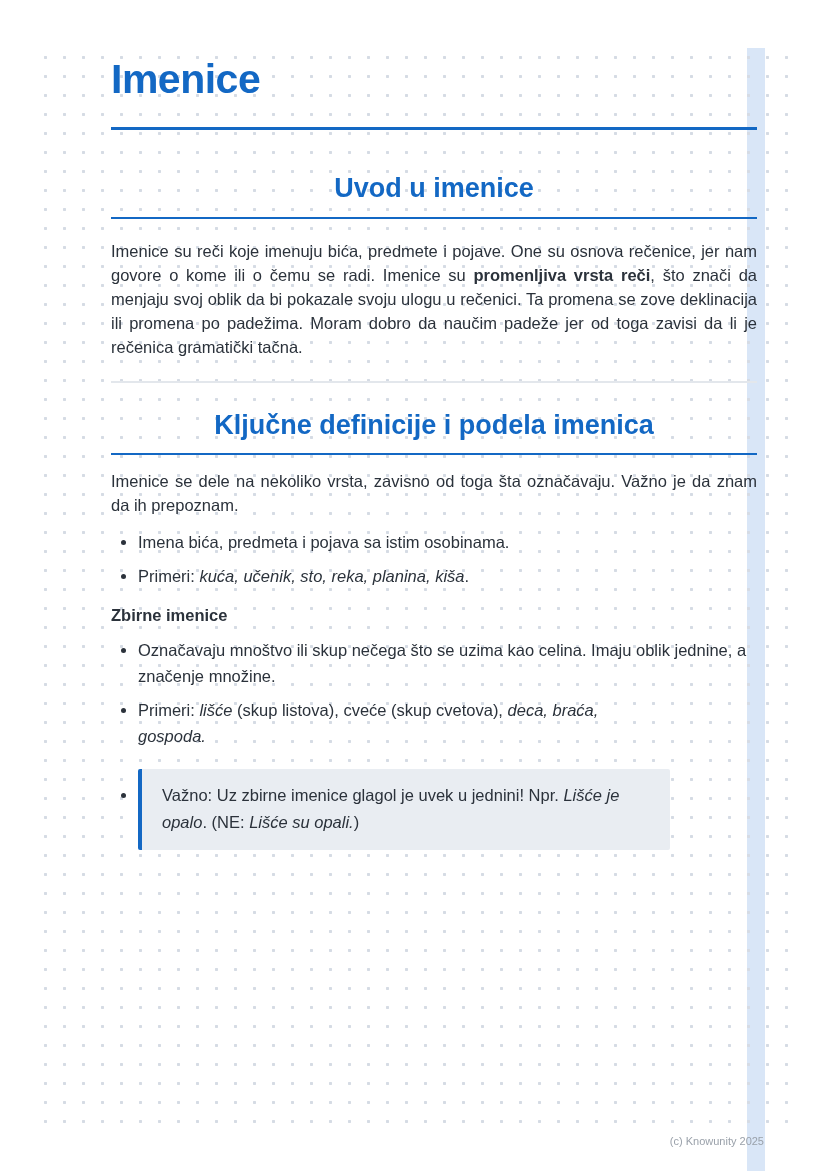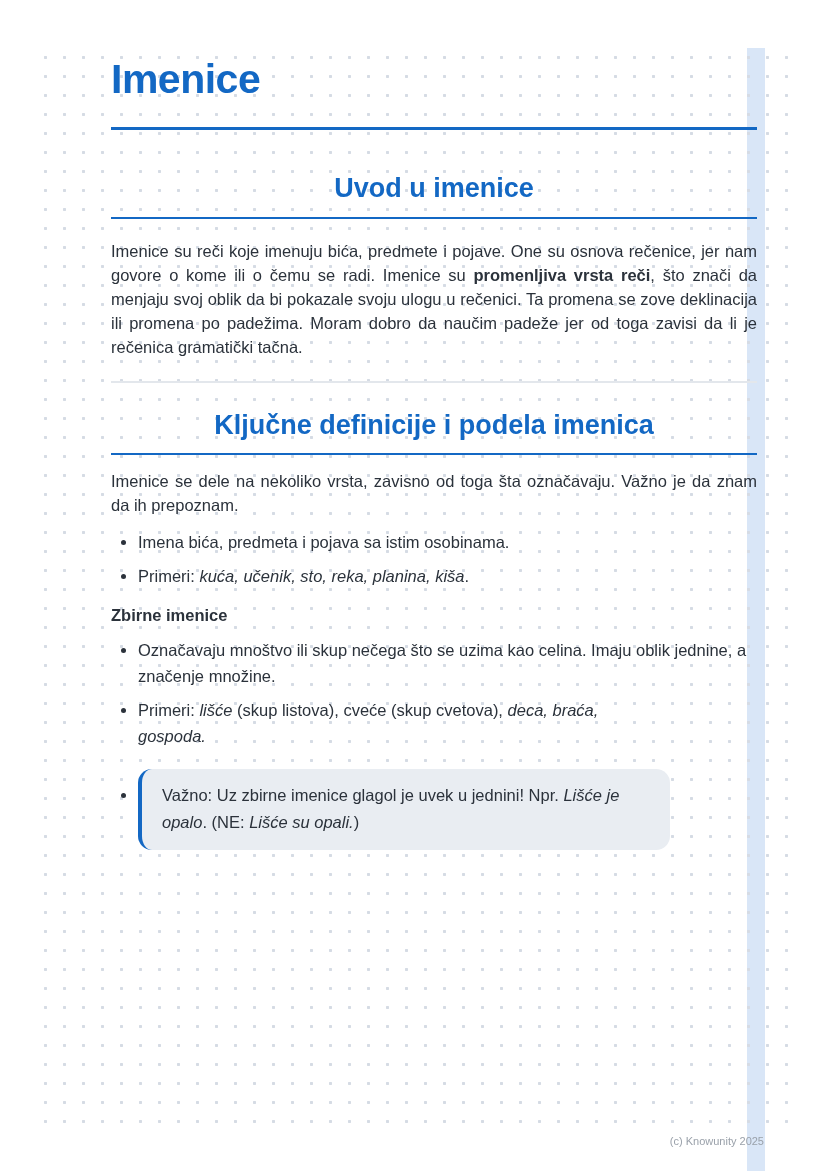--- a/index.html
+++ b/index.html
@@ -30,21 +30,21 @@
   p.intro{margin-top:14px;}
   .just{text-align:justify;}
   hr.divider{border:none;border-top:2px solid #e3e7ec;margin:22px 0 26px;}
   h3{margin:16px 0 0;font-size:16.5px;line-height:20px;font-weight:bold;color:var(--text);}
   ul{margin:12px 0 0;padding-left:27px;}
   li{font-size:16.5px;line-height:26px;margin-bottom:8px;}
   ul.callout-list{margin-top:20px;}
   ul.callout-list li{margin-bottom:0;}
   .callout{
     background:var(--callout-bg);border-left:4px solid var(--accent);
-    border-radius:14px;width:532px;padding:13px 20px 14px;
+    border-radius:2px;width:532px;padding:13px 20px 14px;
   }
   .callout p{margin:0;font-size:16.5px;line-height:27px;}
   .footer{position:absolute;right:64px;top:1135px;font-size:11px;color:#9aa1aa;}
 </style>
 </head>
 <body>
 
 <div class="stripe"></div>
 <div class="dots"></div>
 

